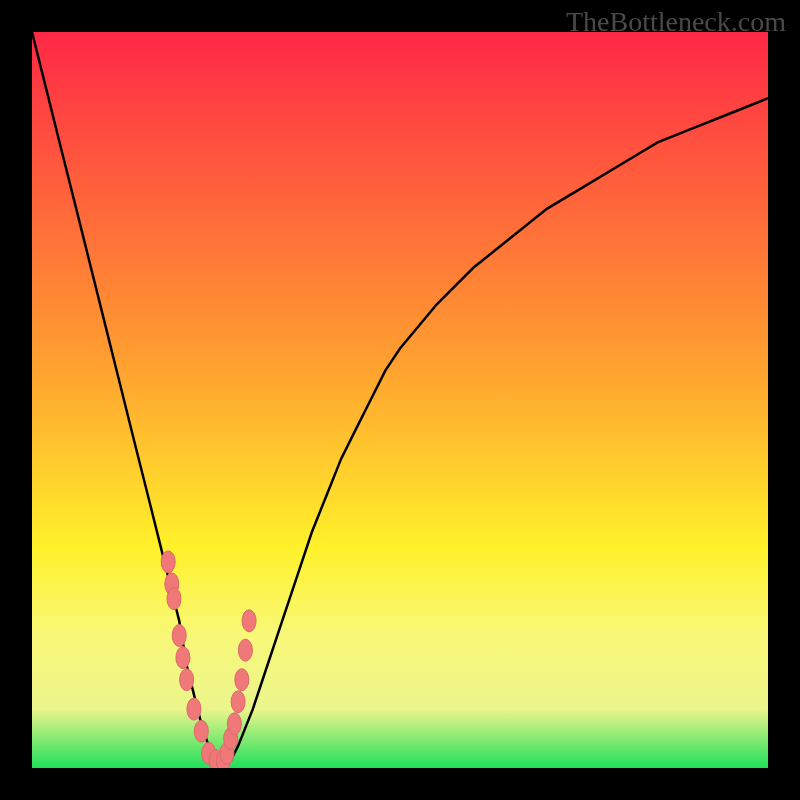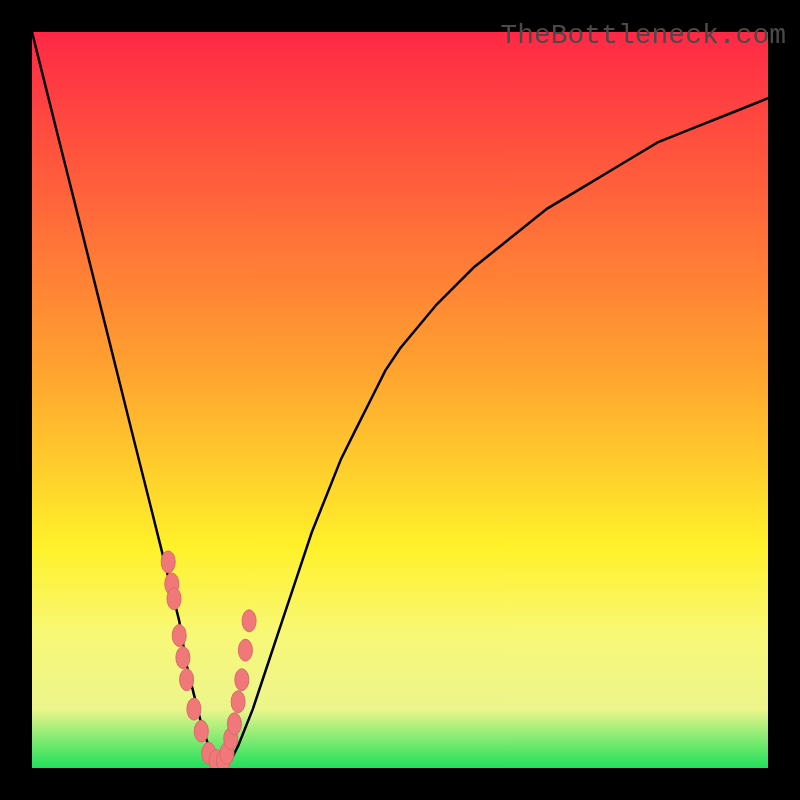--- a/index.html
+++ b/index.html
@@ -21,23 +21,23 @@
   .plot {
     position: absolute;
     left: 32px;
     top: 32px;
     width: 736px;
     height: 736px;
     overflow: hidden;
   }
   .watermark {
     position: absolute;
-    top: 20px;
+    top: 6px;
     right: 14px;
-    font-family: Liberation Mono, monospace;
+    font-family: Liberation Serif, serif;
     font-size: 28px;
     color: #4a4a4a;
     letter-spacing: 0px;
     font-weight: 400;
     text-align: right;
   }
 </style>
 </head>
 <body>
 

